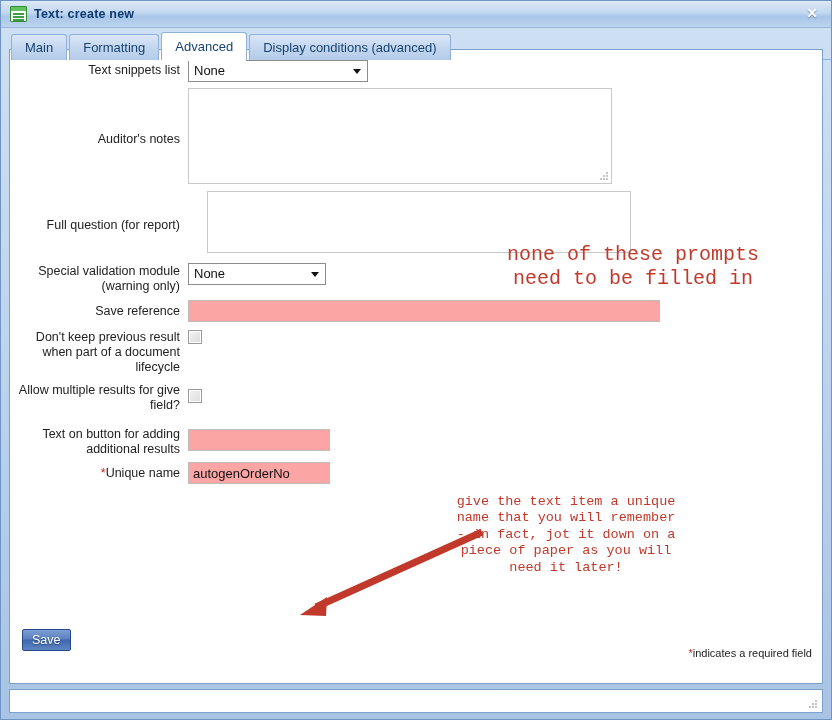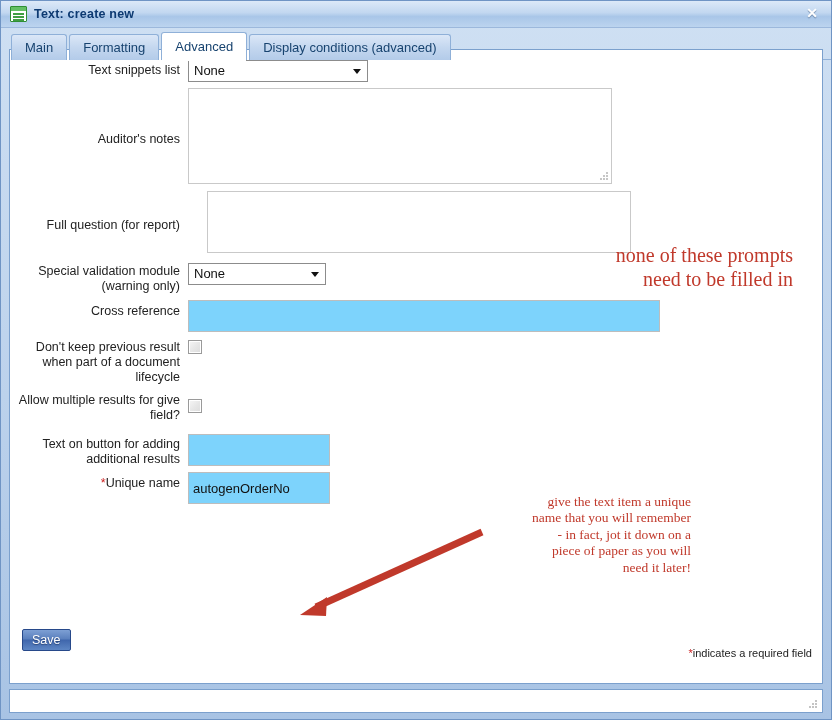--- a/index.html
+++ b/index.html
@@ -82,22 +82,22 @@
   .form{position:relative;padding:10px 0 0 0;}
   .row{display:flex;align-items:flex-start;margin-bottom:0;}
   .lbl{
     width:178px;flex:0 0 178px;text-align:right;padding-right:8px;box-sizing:border-box;
     font-size:12.5px;color:#222222;line-height:15px;
   }
   .lbl .req{color:#cc2222;font-size:12.5px;}
   .fld{flex:1 1 auto;position:relative;}
   input[type=text]{
     box-sizing:border-box;font-family:"Liberation Sans", sans-serif;font-size:13px;
-    color:#111111;border:1px solid #bdbdbd;background:#7dd3fc;
-    height:32px;padding:1px 4px;outline:none;
+    color:#111111;border:1px solid #bdbdbd;background:#fca5a5;
+    height:22px;padding:1px 4px;outline:none;
   }
   textarea{
     box-sizing:border-box;font-family:"Liberation Sans", sans-serif;font-size:13px;
     color:#111111;border:1px solid #c9c9c9;background:#ffffff;
     padding:3px 4px;outline:none;resize:none;display:block;
   }
   .ta-wrap{position:relative;display:inline-block;}
   .ta-grip{
     position:absolute;right:3px;bottom:3px;width:9px;height:9px;pointer-events:none;opacity:.55;
     background:
@@ -132,22 +132,22 @@
     background:linear-gradient(180deg,#7d9fd4 0%,#5a80bd 45%,#3f66ac 50%,#5d86c4 100%);
     border:1px solid #27498a;border-radius:2px;cursor:pointer;
     text-shadow:0 1px 1px rgba(20,40,80,.6);
   }
   .req-note{
     position:absolute;right:10px;bottom:24px;font-size:11px;color:#222222;
   }
   .req-note .star{color:#cc2222;}
   
   .anno{
-    position:absolute;color:#c0392b;font-family:Liberation Serif, serif;
-    text-align:right;line-height:1.22;pointer-events:none;white-space:pre;
+    position:absolute;color:#c0392b;font-family:Liberation Mono, monospace;
+    text-align:center;line-height:1.22;pointer-events:none;white-space:pre;
   }
   #anno-top{left:472px;top:242px;width:320px;font-size:20px;}
   #anno-bottom{left:440px;top:493px;width:250px;font-size:13.5px;}
   #arrow-svg{position:absolute;left:0;top:0;width:832px;height:720px;pointer-events:none;}
 </style>
 </head>
 <body>
 
 <div class="window">
 
@@ -206,21 +206,21 @@
         <div class="lbl" style="padding-top:4px;">Special validation module (warning only)</div>
         <div class="fld">
           <div class="sel" style="width:138px;margin-top:3px;">
             <span>None</span>
             <span class="arrow"></span>
           </div>
         </div>
       </div>
 
       <div class="row" style="margin-bottom:8px;">
-        <div class="lbl" style="padding-top:4px;">Cross reference</div>
+        <div class="lbl" style="padding-top:4px;">Save reference</div>
         <div class="fld">
           <input type="text" style="width: 472px;" value="">
         </div>
       </div>
 
       <div class="row" style="margin-bottom:8px;">
         <div class="lbl">Don't keep previous result when part of a document lifecycle</div>
         <div class="fld">
           <span class="chk"></span>
         </div>

